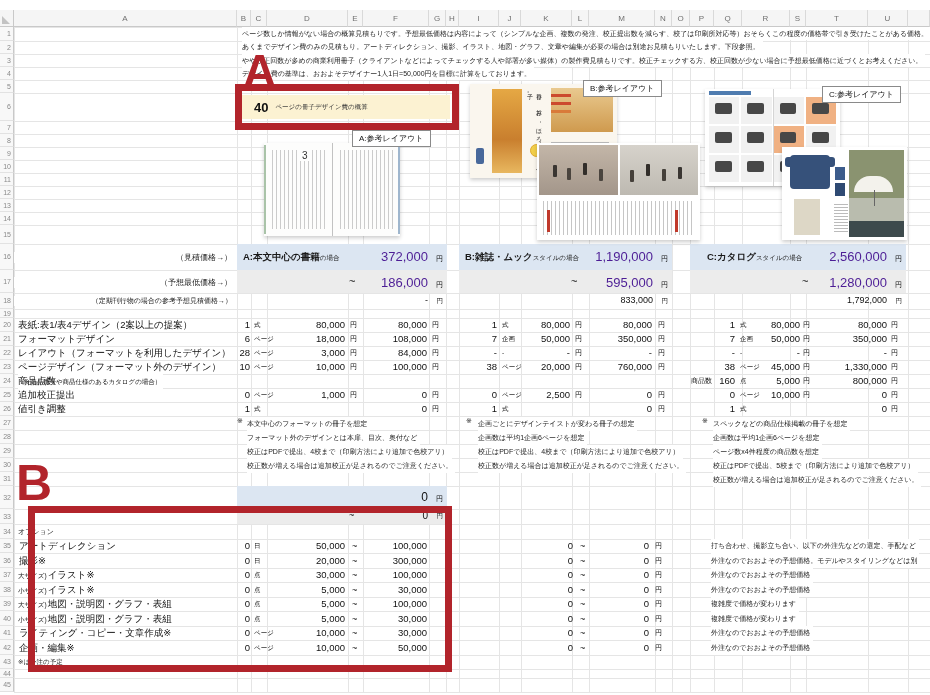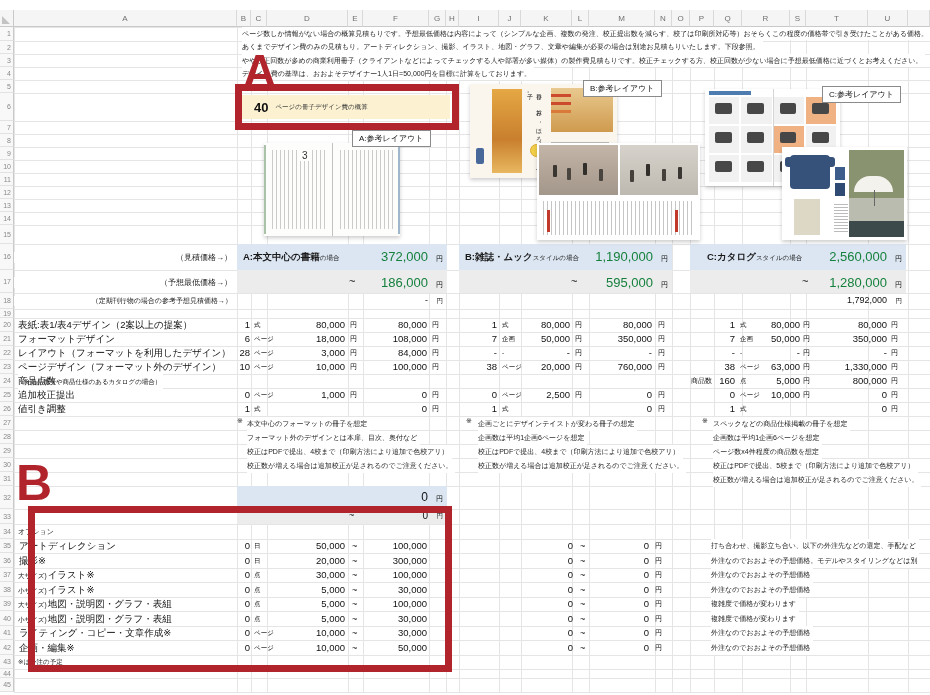--- a/index.html
+++ b/index.html
@@ -56,21 +56,21 @@
 .sc-a18{left:237px;top:293px;width:210px;height:16px}
 .sc-b16{left:459px;top:244px;width:213px;height:26px;background:#dce6f2}
 .sc-b17{left:459px;top:270px;width:213px;height:23px;background:#ececec}
 .sc-b18{left:459px;top:293px;width:213px;height:16px}
 .sc-c16{left:690px;top:244px;width:216px;height:26px;background:#dce6f2}
 .sc-c17{left:690px;top:270px;width:216px;height:23px;background:#ececec}
 .sc-c18{left:690px;top:293px;width:216px;height:16px}
 .s-name{position:absolute;left:6px;top:7px;font-size:9.5px;font-weight:700;color:#1a1a1a;white-space:nowrap}
 .sc-c16 .s-name{left:17px}
 .s-suffix{font-size:6.5px;font-weight:400}
-.s-val{position:absolute;right:19px;top:5px;font-size:13px;color:#15803d}
+.s-val{position:absolute;right:19px;top:5px;font-size:13px;color:#4c1d95}
 .s-yen{position:absolute;right:4px;top:10px;font-size:7px}
 .s-tilde{position:absolute;left:112px;top:5px;font-size:11px}
 .s-val18{position:absolute;right:19px;top:2px;font-size:9px}
 .s-yen18{position:absolute;right:4px;top:4px;font-size:6.5px}
 
 .items{left:14px;top:318px;width:916px;z-index:2}
 .irow{position:relative;height:14px;line-height:14px;font-size:9.5px;white-space:nowrap;color:#111}
 .irow span{position:absolute}
 .i-label{left:4px;background:#fff;padding-right:2px}
 .i-label-small{position:static!important;font-size:6.5px}
@@ -394,20 +394,24 @@
     <div class="sumcell sc-b16">
       <span class="s-name"><span>B:雑誌・ムック</span><span class="s-suffix">スタイルの場合</span></span>
       <span class="s-val">1,190,000</span>
       <span class="s-yen">円</span>
     </div>
     <div class="sumcell sc-b17">
       <span class="s-tilde">~</span>
       <span class="s-val">595,000</span>
       <span class="s-yen">円</span>
     </div>
+    <div class="sumcell sc-b18">
+      <span class="s-val18">833,000</span>
+      <span class="s-yen18">円</span>
+    </div>
 
     <div class="sumcell sc-c16">
       <span class="s-name"><span>C:カタログ</span><span class="s-suffix">スタイルの場合</span></span>
       <span class="s-val">2,560,000</span>
       <span class="s-yen">円</span>
     </div>
     <div class="sumcell sc-c17">
       <span class="s-tilde">~</span>
       <span class="s-val">1,280,000</span>
       <span class="s-yen">円</span>
@@ -498,21 +502,21 @@
           <span class="ya2">円</span>
           <span class="cb">38</span>
           <span class="ub">ページ</span>
           <span class="pb">20,000</span>
           <span class="yb1">円</span>
           <span class="tb">760,000</span>
           <span class="yb2">円</span>
           <span class="cpre"></span>
           <span class="cc">38</span>
           <span class="uc">ページ</span>
-          <span class="pc">63,000</span>
+          <span class="pc">45,000</span>
           <span class="yc1">円</span>
           <span class="tc">1,330,000</span>
           <span class="yc2">円</span>
         </div>
 
         <div class="irow">
           <span class="i-label"><span>商品点数</span><span class="i-label-small">（※商品番号や商品仕様のあるカタログの場合）</span></span>
           <span class="ca"></span>
           <span class="ua"></span>
           <span class="pa"></span>

